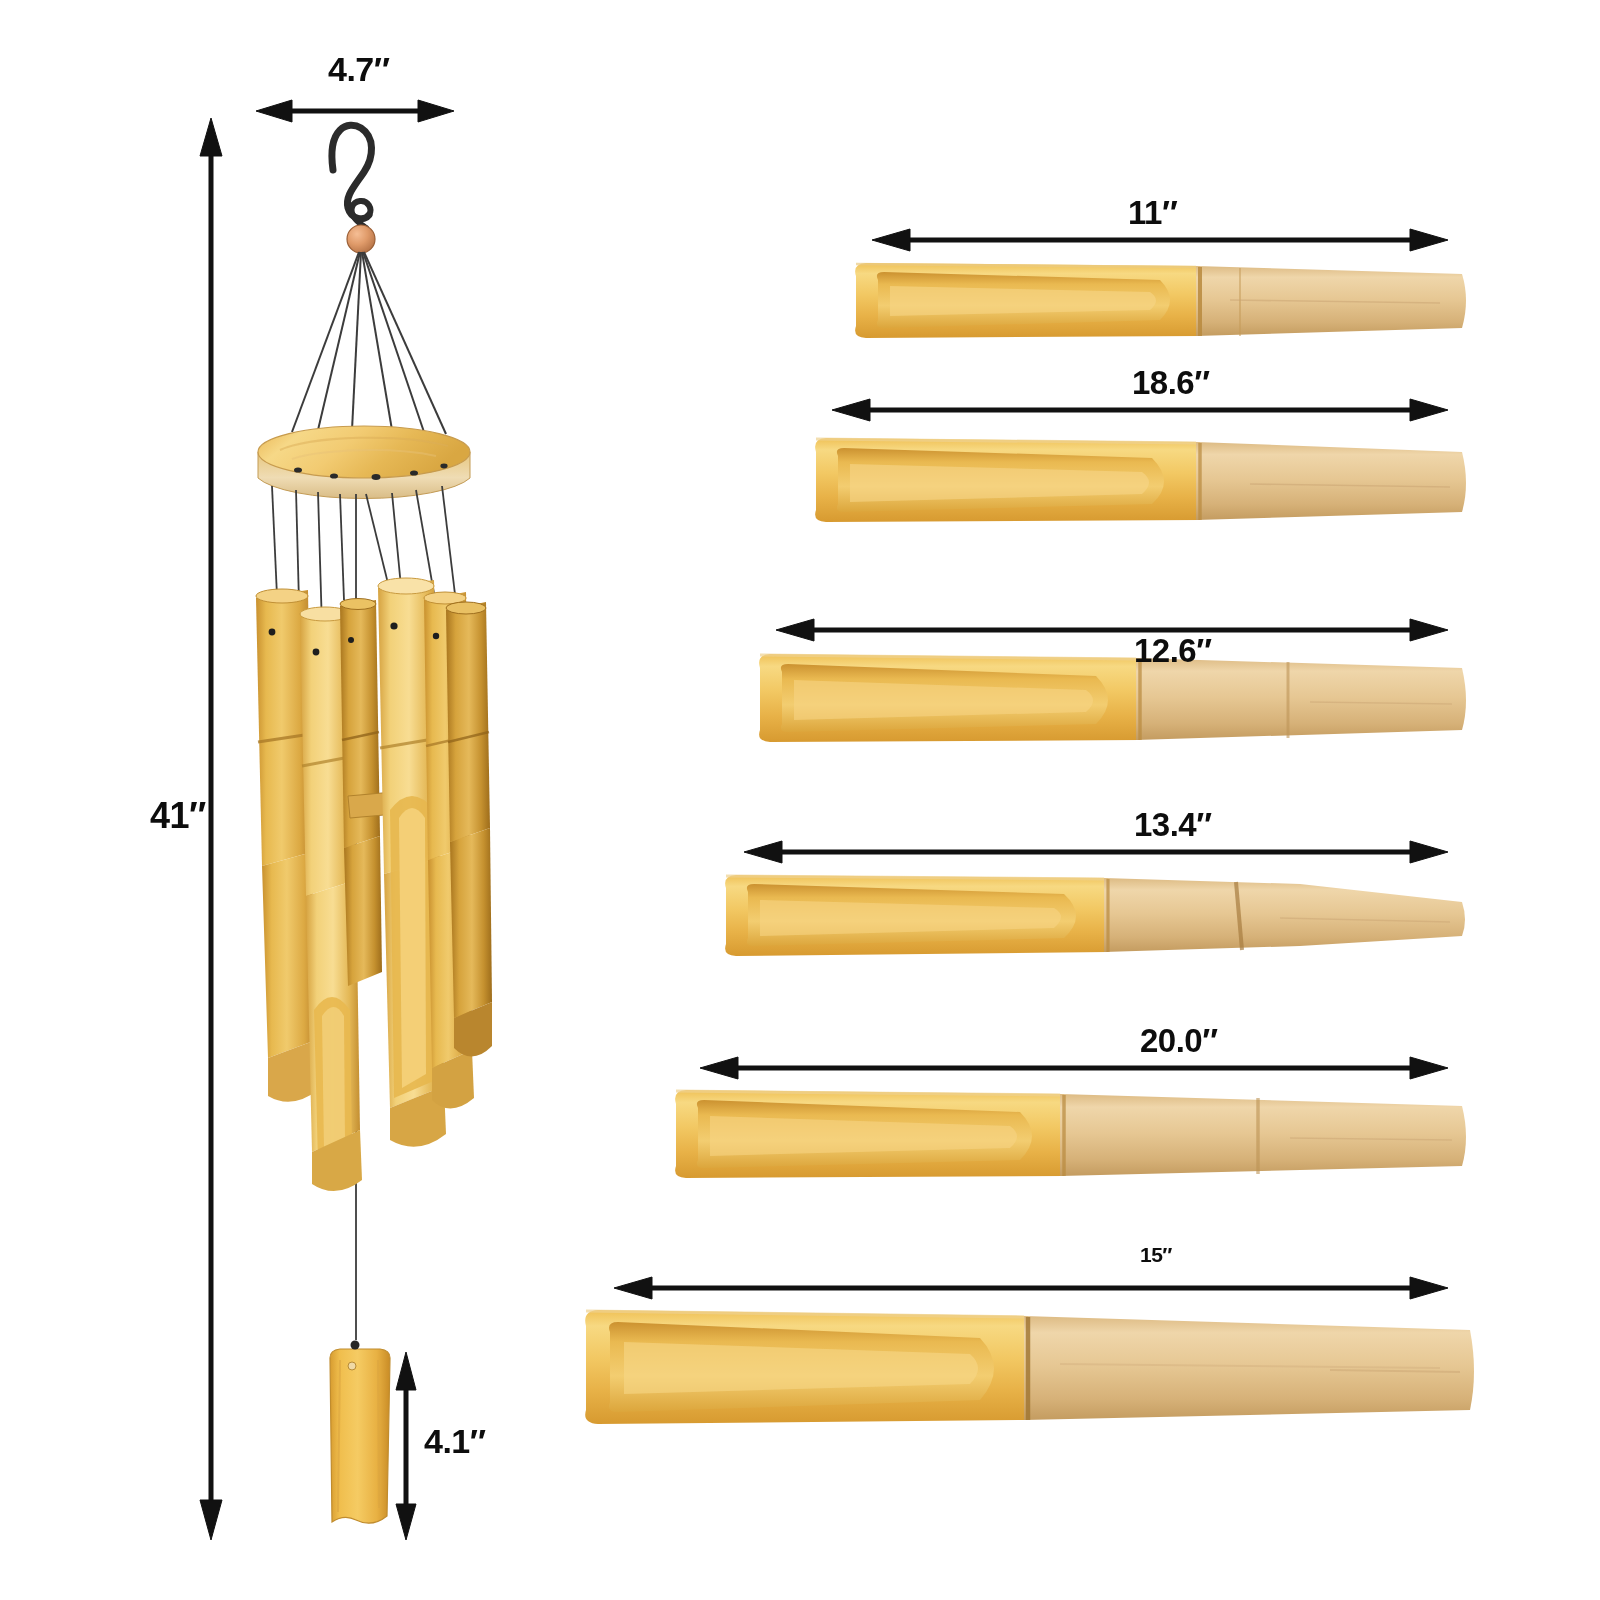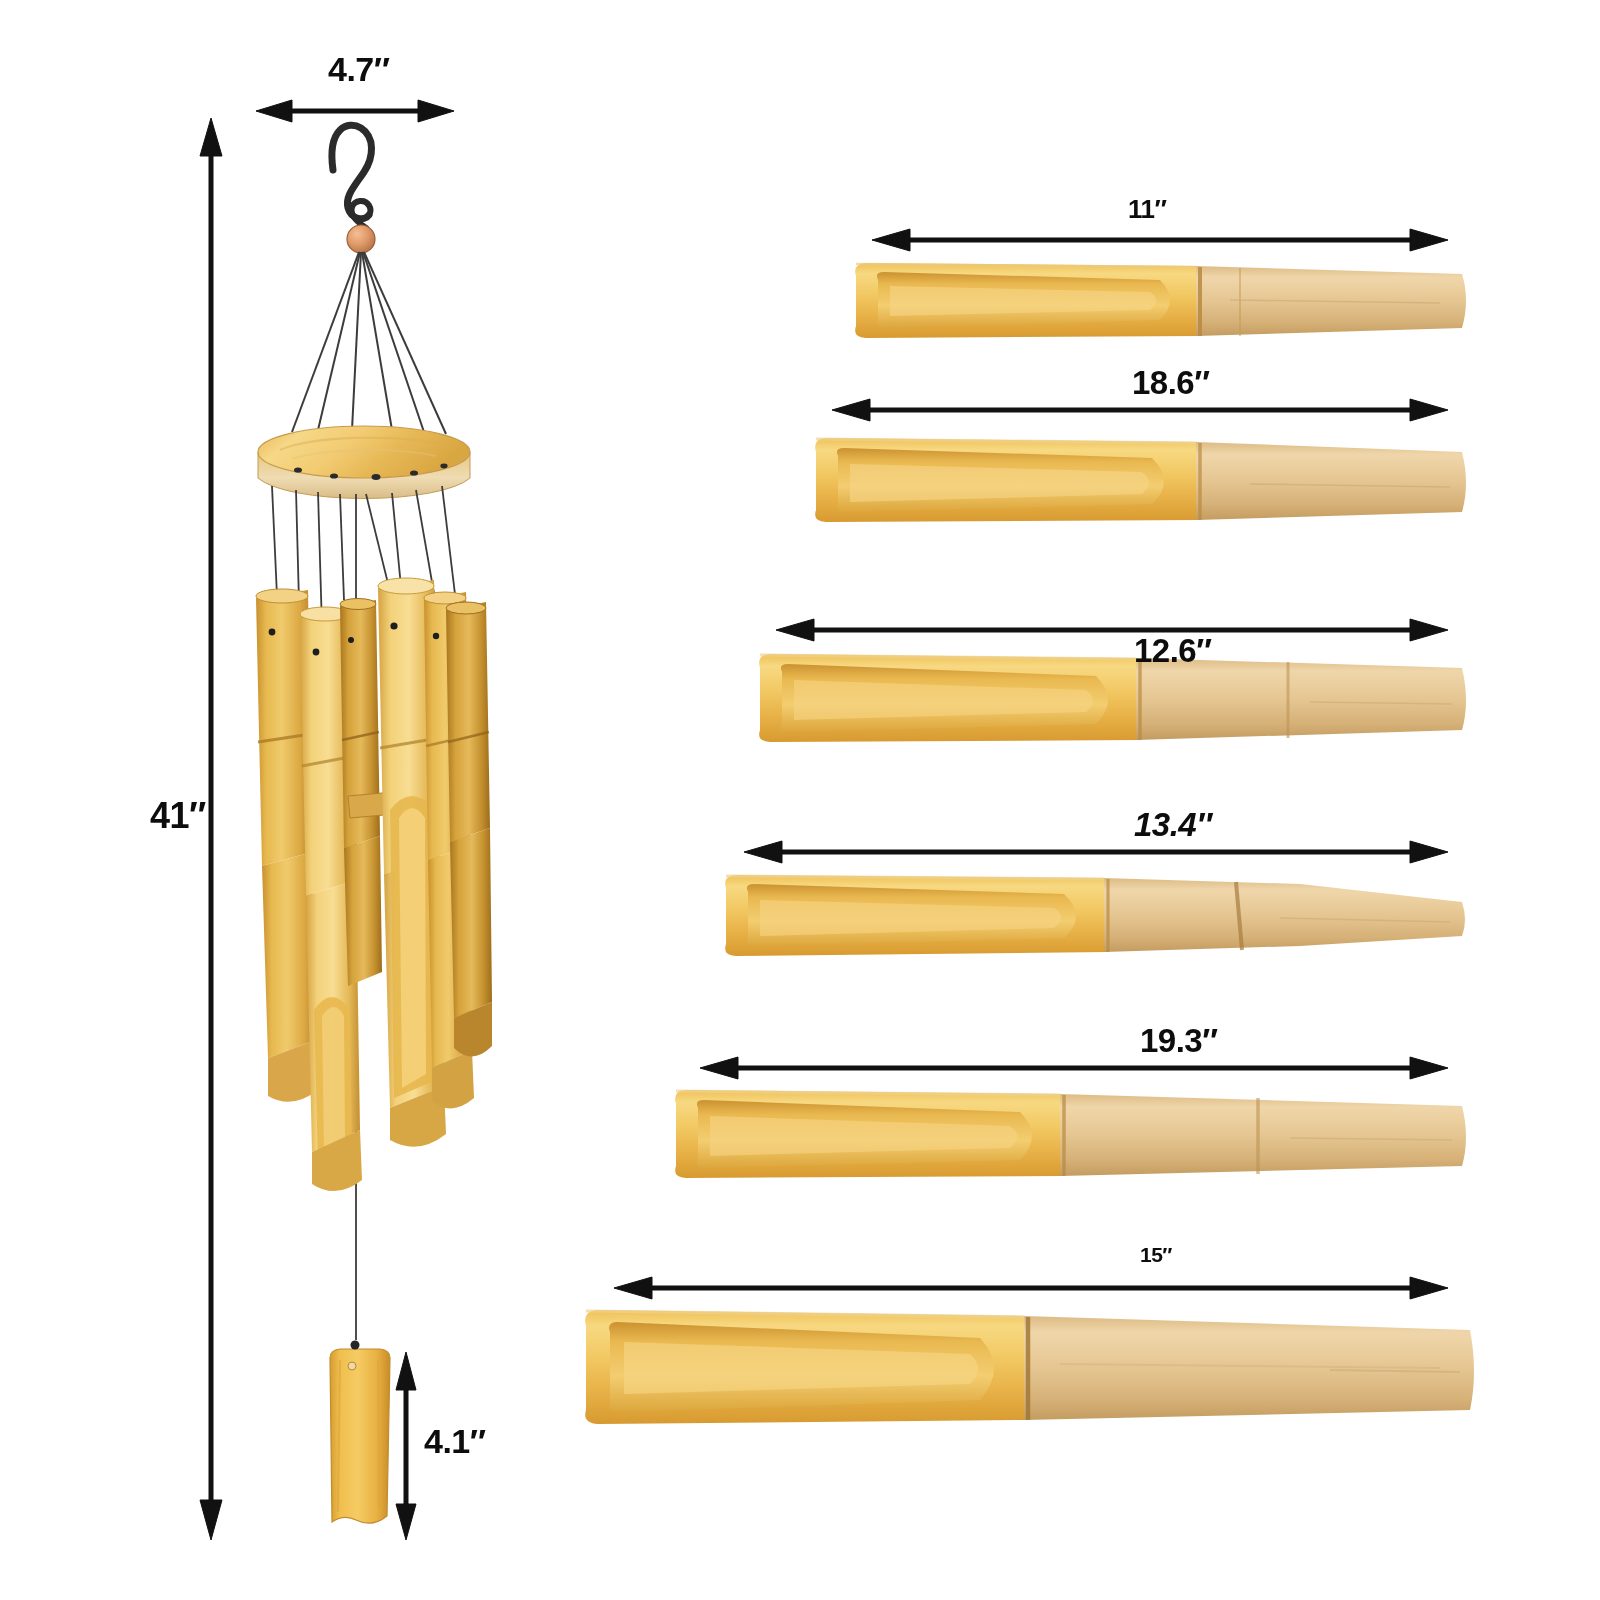--- a/index.html
+++ b/index.html
@@ -362,25 +362,25 @@
       </g>
     </g>
   </svg>
 
   <div class="dim-label" style="left:328px; top:52px; font-size:34px;">4.7″</div>
 
   <div class="dim-label" style="left:150px; top:798px; font-size:36px;">41″</div>
 
   <div class="dim-label" style="left:424px; top:1424px; font-size:34px;">4.1″</div>
 
-  <div class="dim-label" style="left:1128px; top:196px; font-size:26px;">11″</div>
+  <div class="dim-label" style="left:1128px; top:196px; font-size:33px;">11″</div>
 
   <div class="dim-label" style="left:1132px; top:366px; font-size:33px;">18.6″</div>
 
   <div class="dim-label" style="left:1134px; top:586px; font-size:33px;margin-top:48px;">12.6″</div>
 
-  <div class="dim-label" style="left:1134px; top:808px; font-size:33px;font-style:italic;">13.4″</div>
-
-  <div class="dim-label" style="left:1140px; top:1024px; font-size:33px;">19.3″</div>
+  <div class="dim-label" style="left:1134px; top:808px; font-size:33px;">13.4″</div>
+
+  <div class="dim-label" style="left:1140px; top:1024px; font-size:33px;">20.0″</div>
 
   <div class="dim-label" style="left:1140px; top:1244px; font-size:21px;">15″</div>
 
 </div>
 
 </body></html>

